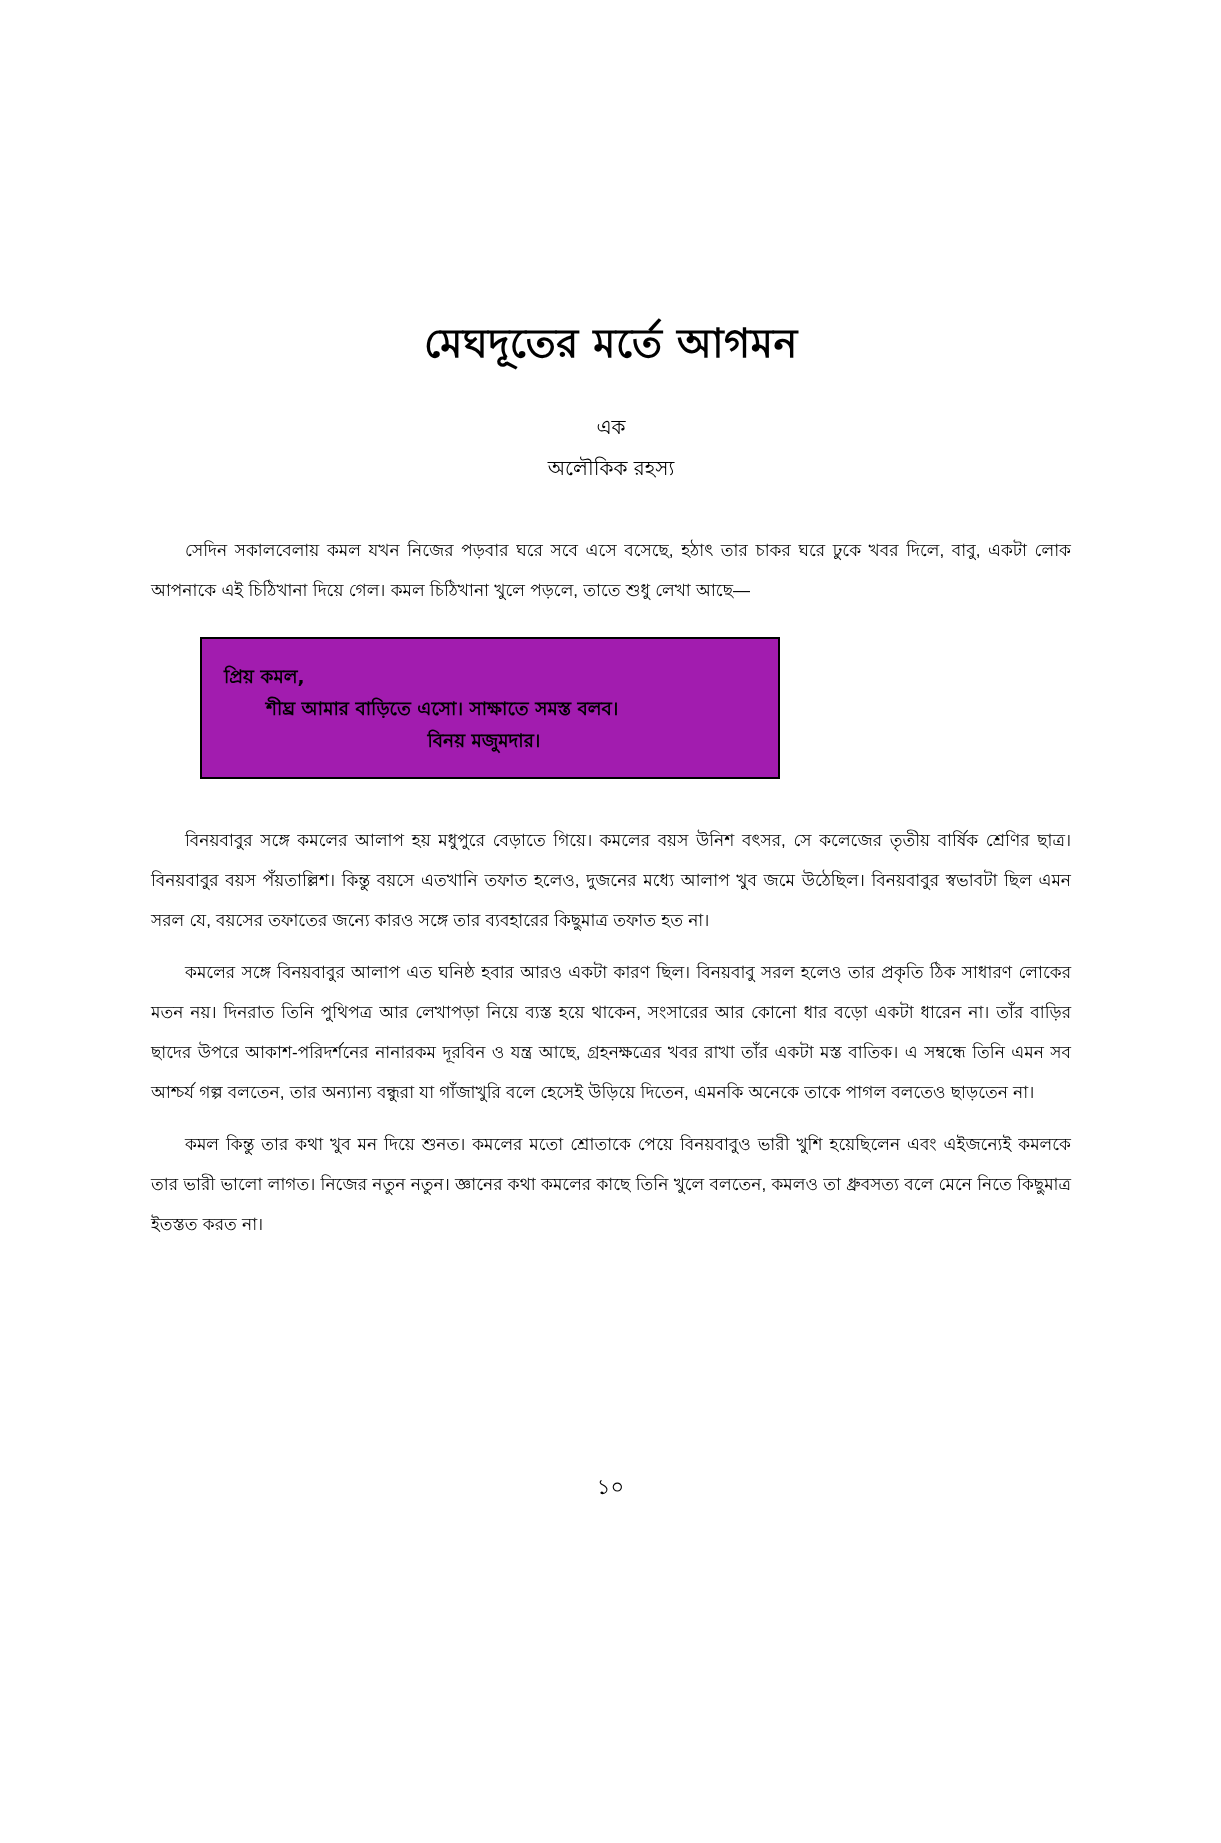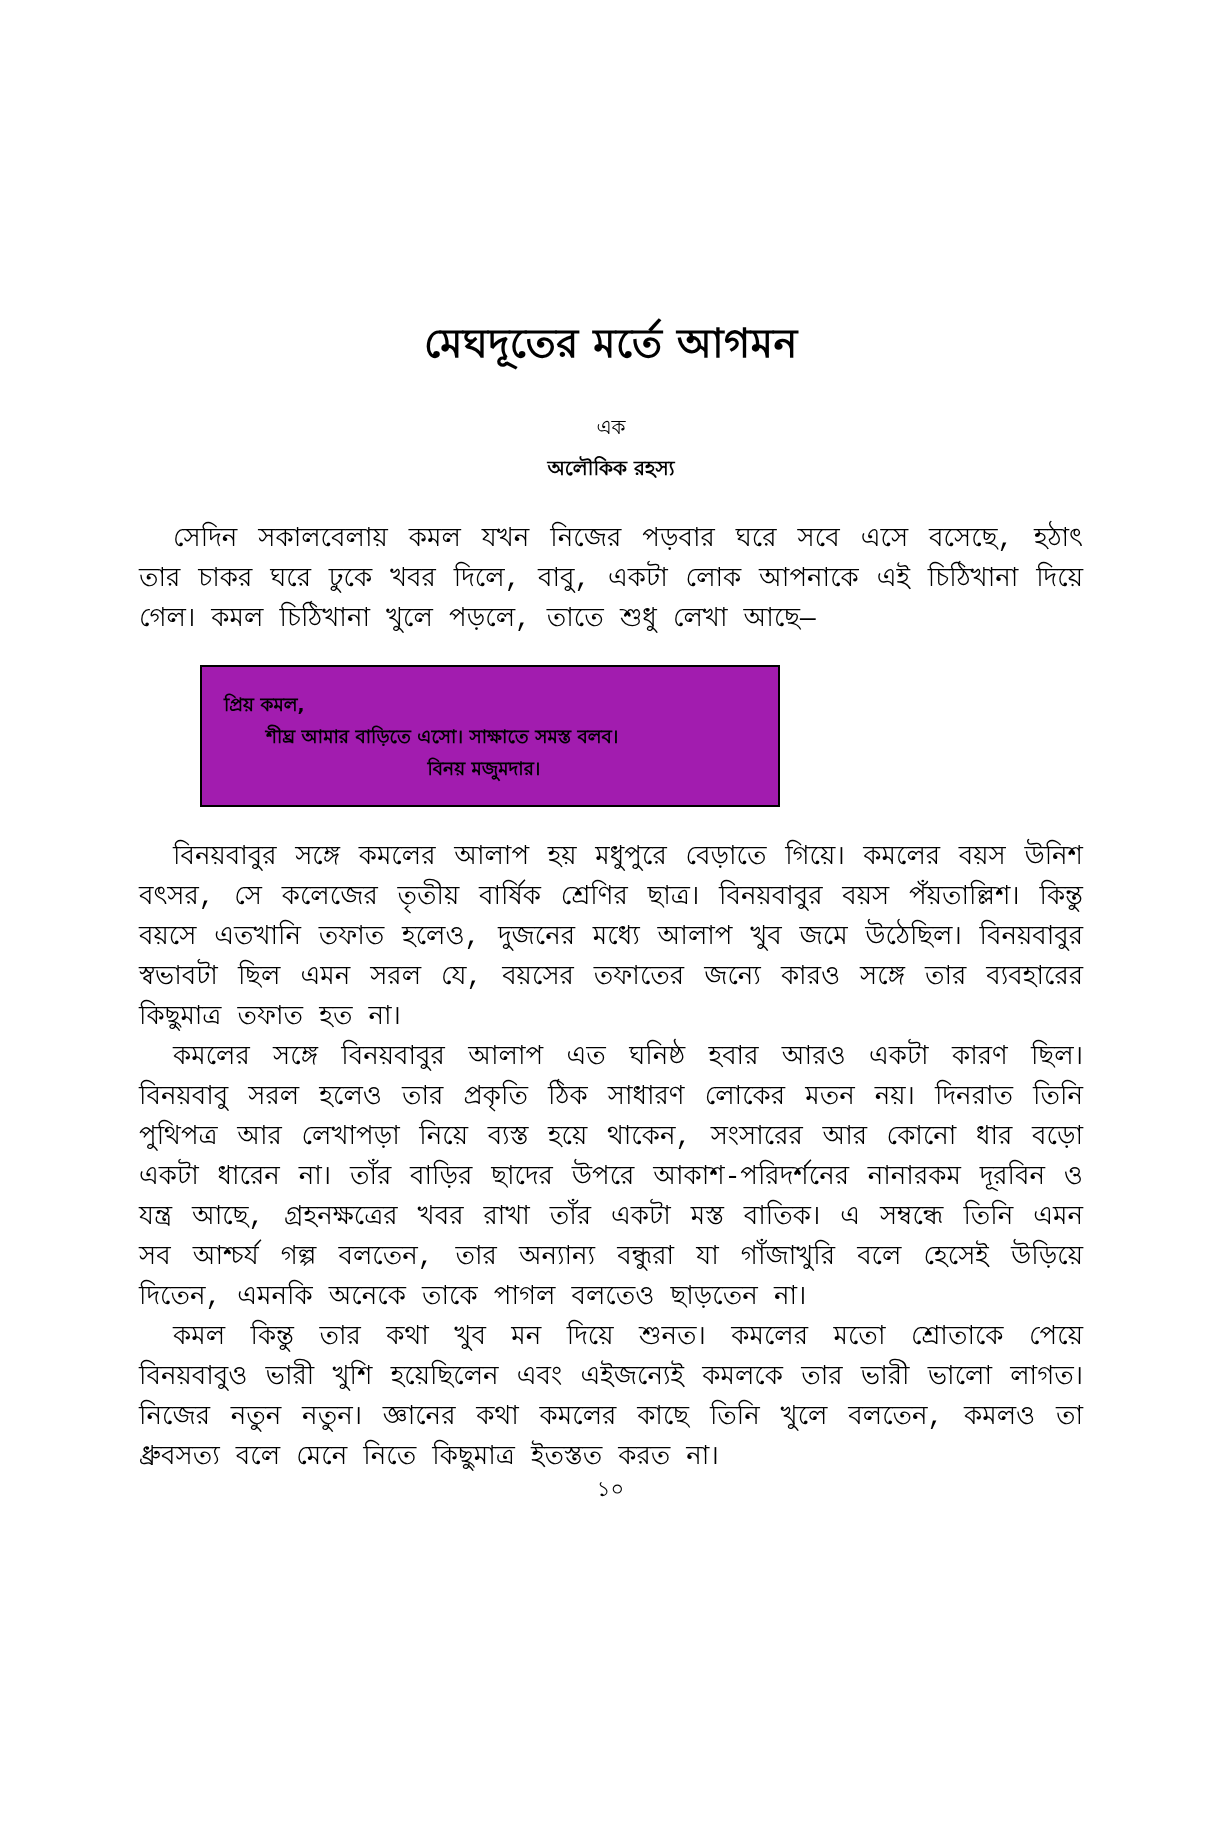--- a/index.html
+++ b/index.html
@@ -50,33 +50,33 @@
     font-family: Liberation Mono, monospace;
     font-weight: 400;
     font-size: 20px;
     line-height: 1.5;
   }
   .section-subtitle {
     margin: 0;
     padding-top: 9px;
     text-align: center;
     font-family: "DejaVu Sans", "Liberation Sans", sans-serif;
-    font-weight: 700;
+    font-weight: 400;
     font-size: 20px;
     line-height: 1.5;
   }
 
   
   .body-block {
     padding-top: 36px;
   }
   p.para {
-    margin: 0;
-    font-family: Liberation Mono, monospace;
-    font-size: 26px;
+    margin: 12px;
+    font-family: Liberation Sans, sans-serif;
+    font-size: 17px;
     line-height: 40px;
     text-align: justify;
     text-justify: inter-word;
     word-spacing: 0.5px;
   }
   p.para.indent {
     text-indent: 34px;
   }
 
   
@@ -105,21 +105,21 @@
   }
 
   
   .page-number {
     position: absolute;
     left: 0;
     right: 0;
     bottom: 0;
     top: 1478px;
     text-align: center;
-    font-family: Liberation Sans, sans-serif;
+    font-family: Liberation Mono, monospace;
     font-size: 21px;
     line-height: 1;
   }
 </style>
 </head>
 <body>
 
 <div class="page">
   <div class="content">
 

